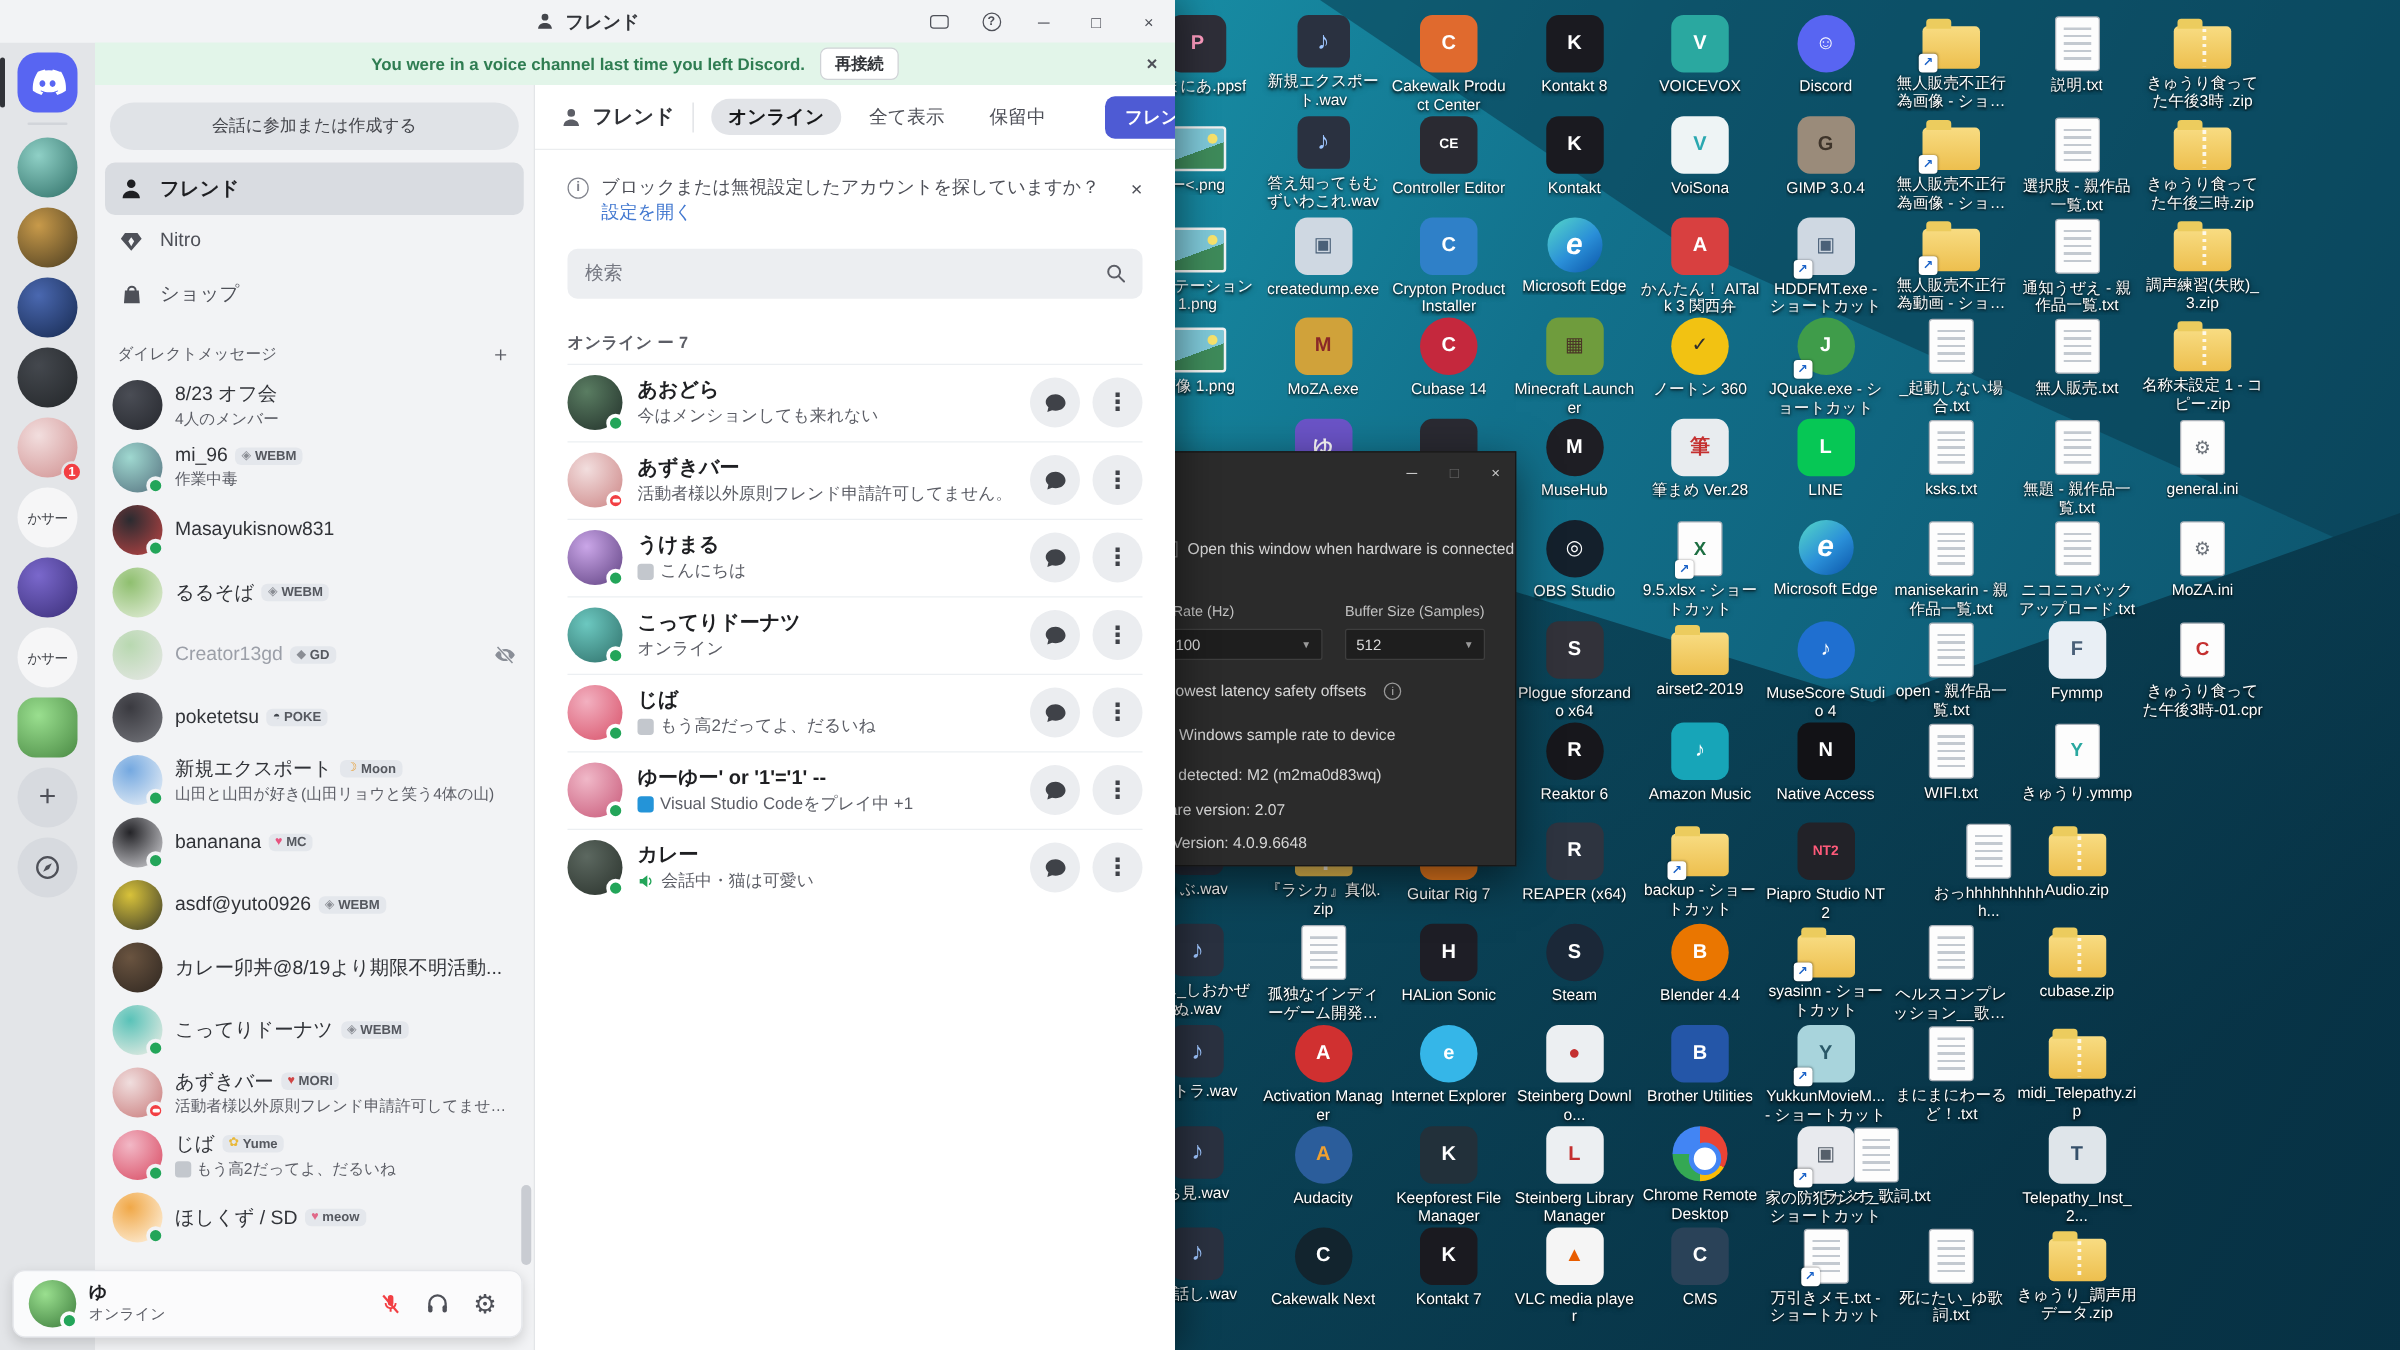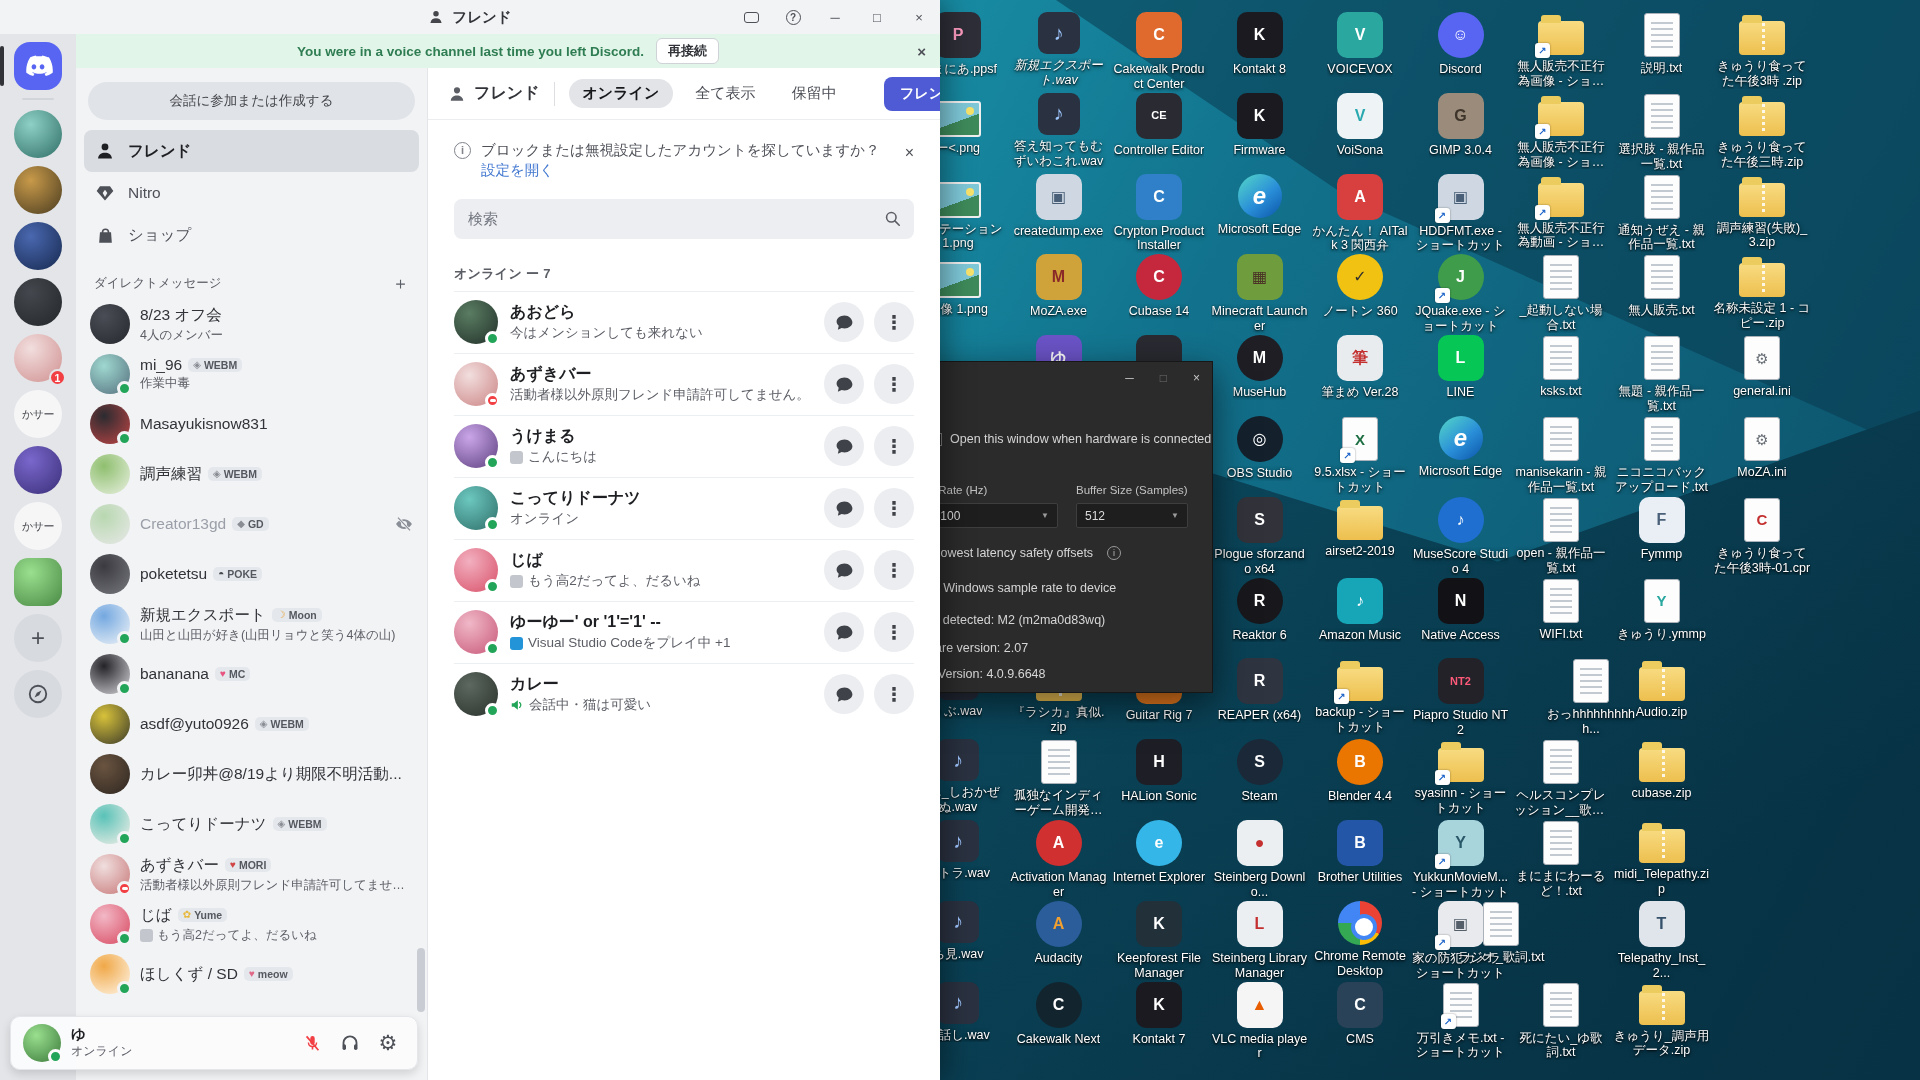--- a/index.html
+++ b/index.html
@@ -164,21 +164,21 @@
   <div class="wp s2"></div>
   <div class="wp s3"></div>
 
   <div id="desktop-icons">
       <div class="dcell" style="left: 908px; top: 12px;">
         <div class="dic ik-app" style="background: rgb(46, 46, 56);">
           <span class="dg" style="color: rgb(255, 156, 192);">P</span>
         </div>
         <div class="dlabel">ーまにあ.ppsf</div>
       </div>
-      <div class="dcell" style="left: 1008.5px; top: 12px; font-style: italic;">
+      <div class="dcell" style="left: 1008.5px; top: 12px;">
         <div class="dic ik-wav"></div>
         <div class="dlabel">新規エクスポート.wav</div>
       </div>
       <div class="dcell" style="left: 1109px; top: 12px;">
         <div class="dic ik-app" style="background: rgb(224, 106, 46);">
           <span class="dg">C</span>
         </div>
         <div class="dlabel">Cakewalk Product Center</div>
       </div>
       <div class="dcell" style="left: 1209.5px; top: 12px;">
@@ -224,21 +224,21 @@
       <div class="dcell" style="left: 1109px; top: 92.8px;">
         <div class="dic ik-app" style="background: rgb(42, 42, 50);">
           <span class="dg" style="font-size: 11px;">CE</span>
         </div>
         <div class="dlabel">Controller Editor</div>
       </div>
       <div class="dcell" style="left: 1209.5px; top: 92.8px;">
         <div class="dic ik-app" style="background: rgb(26, 26, 32);">
           <span class="dg">K</span>
         </div>
-        <div class="dlabel">Firmware</div>
+        <div class="dlabel">Kontakt</div>
       </div>
       <div class="dcell" style="left: 1310px; top: 92.8px;">
         <div class="dic ik-app" style="background: rgb(238, 244, 245);">
           <span class="dg" style="color: rgb(42, 168, 176);">V</span>
         </div>
         <div class="dlabel">VoiSona</div>
       </div>
       <div class="dcell" style="left: 1410.5px; top: 92.8px;">
         <div class="dic ik-app" style="background: rgb(154, 139, 122);">
           <span class="dg" style="color: rgb(62, 52, 42);">G</span>
@@ -860,21 +860,21 @@
                   <div class="dm-txt">
                     <div class="dm-name-row">
                       <div class="dm-name">Masayukisnow831</div>
                     </div>
                   </div>
                 </div>
                 <div class="dm-row">
                   <div class="avatar" style="background: radial-gradient(circle at 35% 30%, rgb(143, 191, 111), rgb(232, 240, 224));"></div>
                   <div class="dm-txt">
                     <div class="dm-name-row">
-                      <div class="dm-name">調声練習</div>
+                      <div class="dm-name">るるそば</div>
                       <div class="tagbadge">
                         <i style="color: rgb(138, 141, 148);">◈</i>
                         <b>WEBM</b>
                       </div>
                     </div>
                   </div>
                 </div>
                 <div class="dm-row muted">
                   <div class="avatar" style="background: radial-gradient(circle at 35% 30%, rgb(184, 216, 176), rgb(232, 232, 232));"></div>
                   <div class="dm-txt">

